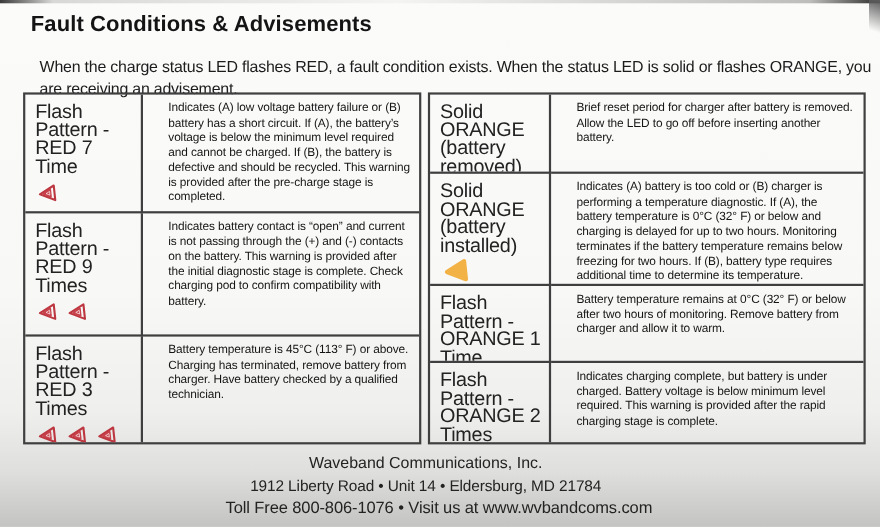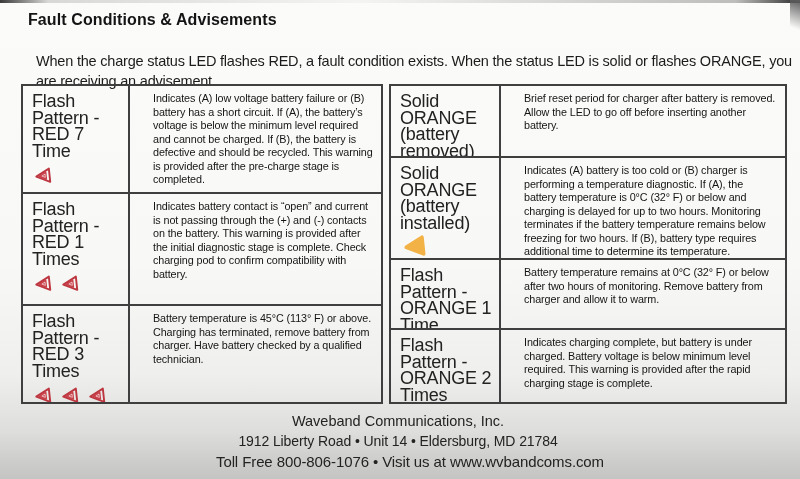--- a/index.html
+++ b/index.html
@@ -9,37 +9,37 @@
     background:linear-gradient(180deg,#fbfbfa 0%,#f8f8f6 55%,#efefed 78%,#dededc 90%,#cbcbc9 97%,#c4c4c2 100%);
   }
   .top-edge{
     position:absolute;top:0;left:0;width:800px;height:3px;
     background:linear-gradient(90deg,#3a3a3a 0%,#d8d8d6 6%,#f4f4f2 45%,#bdbdbb 92%,#2f2f2f 100%);
   }
   .corner-shade{position:absolute;top:0;right:0;width:10px;height:40px;
     background:linear-gradient(200deg,#5b5b5b 0%,rgba(150,150,150,0) 70%);}
   .title{
     position:absolute;left:28px;top:11px;margin:0;
-    font-size:16px;font-weight:bold;letter-spacing:.1px;color:#141414;
+    font-size:20px;font-weight:bold;letter-spacing:.1px;color:#141414;
   }
   .intro{
     position:absolute;left:24px;top:39px;width:758px;margin:12px;
     font-size:14.5px;line-height:20px;letter-spacing:-0.2px;color:#1c1c1c;
   }
   .tbl{position:absolute;border:2px solid #3f3f3f;display:grid;background:transparent;}
   .tbl-left{left:21px;top:84px;width:358px;grid-template-columns:107px 1fr;grid-template-rows:108px 112px 96px;}
   .tbl-right{left:389px;top:84px;width:394px;grid-template-columns:110px 1fr;grid-template-rows:72px 102px 70px 72px;}
   .cell{border-bottom:2px solid #3f3f3f;overflow:hidden;box-sizing:border-box;}
   .row-last{border-bottom:none;}
   .label-cell{border-right:2px solid #3f3f3f;padding:7px 4px 0 9px;}
   .lbl{font-size:18px;line-height:16.5px;letter-spacing:-0.2px;color:#222;}
   .desc-cell{padding:6px 8px 0 23px;font-size:10.8px;line-height:13.5px;letter-spacing:-0.1px;color:#151515;}
   .icons{display:flex;gap:6px;margin-top:7px;align-items:center;}
   .icons svg{transform:rotate(-6deg);}
-  .footer{position:absolute;left:16px;top:412px;width:764px;text-align:center;color:#232323;}
+  .footer{position:absolute;left:5px;top:412px;width:764px;text-align:center;color:#232323;}
   .footer-line1{font-size:14.5px;line-height:19px;}
   .footer-line2{font-size:14px;line-height:20px;letter-spacing:-0.1px;}
   .footer-line3{font-size:15px;line-height:22px;letter-spacing:-0.1px;padding-left:24px;}
 </style>
 </head>
 <body>
 
 <svg width="0" height="0" style="position:absolute">
   <defs>
     <g id="tri-red">
@@ -72,21 +72,21 @@
     <div class="icons">
       <svg width="21" height="20" viewBox="0 0 24 24">
           <use href="#tri-red"></use>
         </svg>
     </div>
   </div>
   <div class="cell desc-cell">Indicates (A) low voltage battery failure or (B) battery has a short circuit. If (A), the battery’s voltage is below the minimum level required and cannot be charged. If (B), the battery is defective and should be recycled. This warning is provided after the pre-charge stage is completed.</div>
 
   <div class="cell label-cell">
     <div class="lbl">Flash Pattern -</div>
-    <div class="lbl">RED 1 Times</div>
+    <div class="lbl">RED 9 Times</div>
     <div class="icons">
       <svg width="21" height="20" viewBox="0 0 24 24">
           <use href="#tri-red"></use>
         </svg>
       <svg width="21" height="20" viewBox="0 0 24 24">
           <use href="#tri-red"></use>
         </svg>
     </div>
   </div>
   <div class="cell desc-cell">Indicates battery contact is “open” and current is not passing through the (+) and (-) contacts on the battery. This warning is provided after the initial diagnostic stage is complete. Check charging pod to confirm compatibility with battery.</div>

